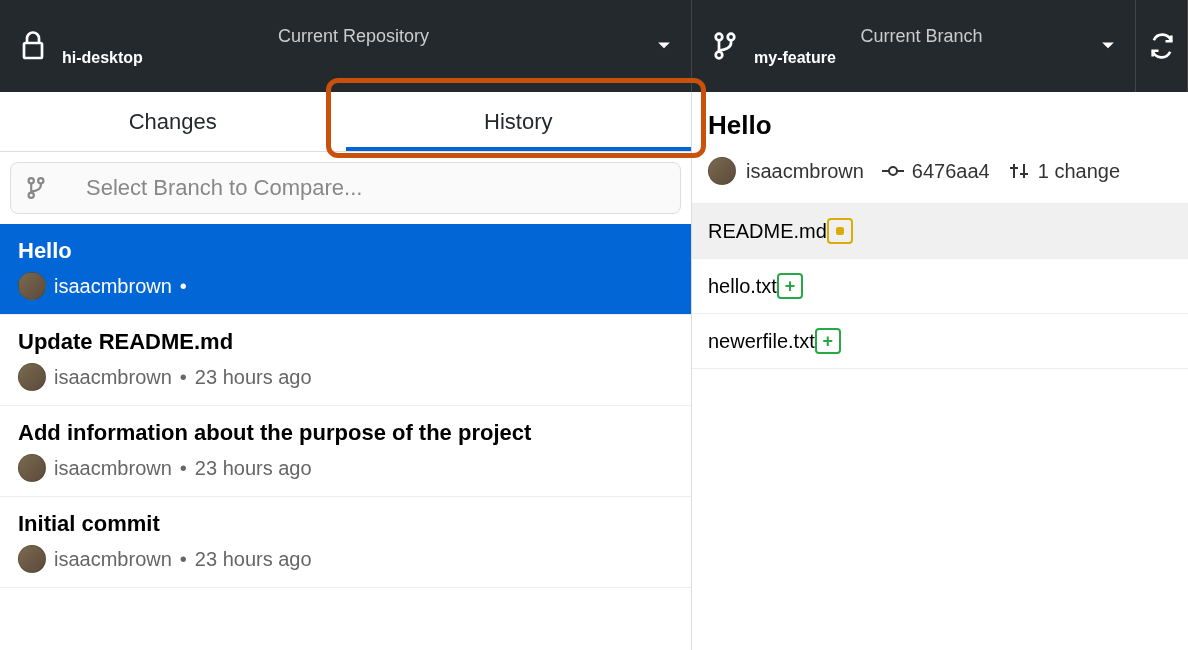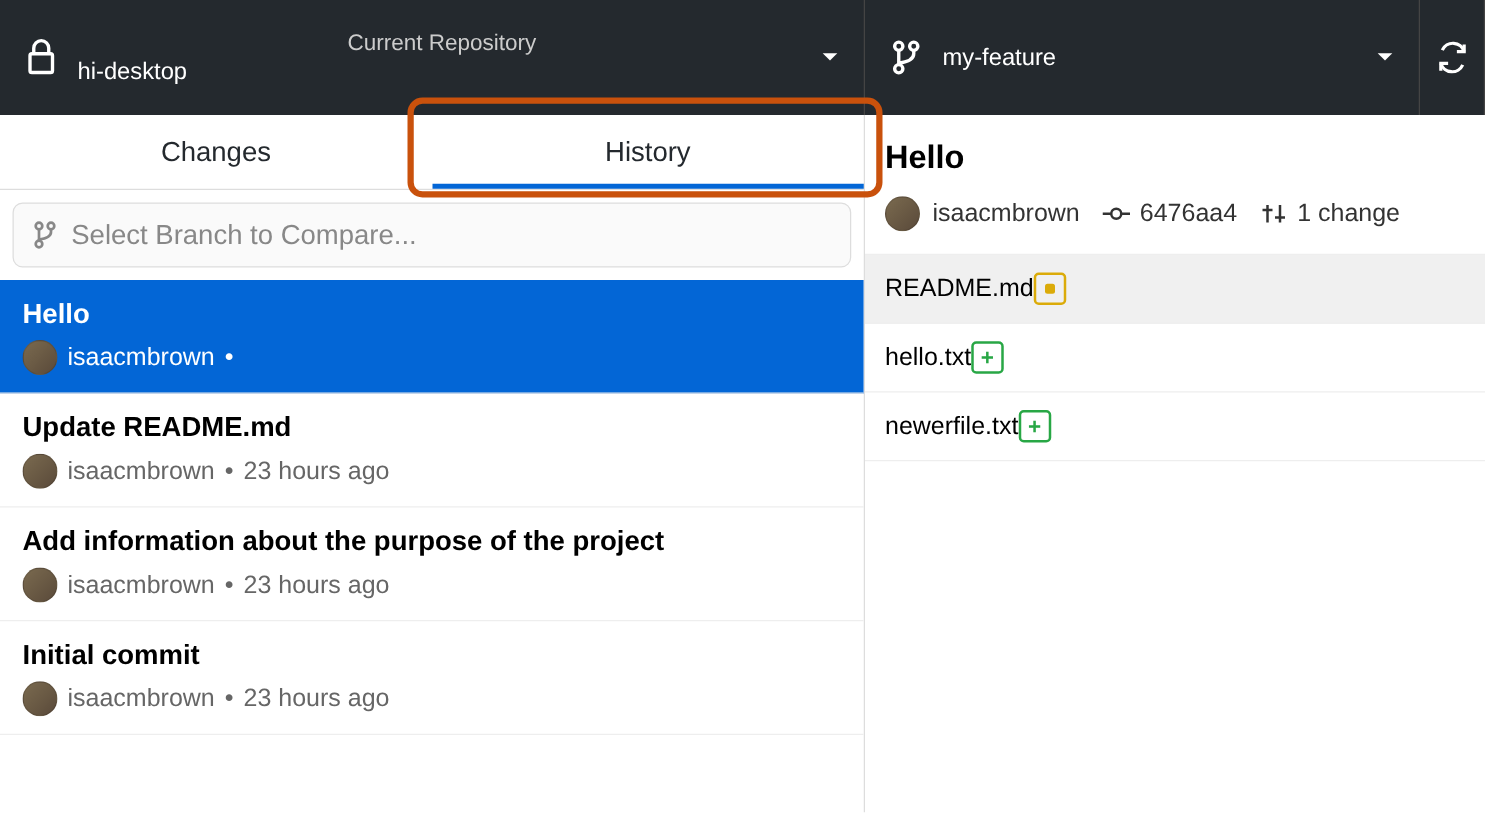--- a/index.html
+++ b/index.html
@@ -25,21 +25,21 @@
       border-right: 1px solid #444;
       position: relative;
       cursor: pointer;
     }
     .header-repo { width: 692px; }
     .header-branch { width: 444px; }
     .header-sync { width: 52px; justify-content: center; }
     .header-icon { margin-right: 16px; flex-shrink: 0; }
     .header-text { flex: 1; }
     .header-label { font-size: 18px; color: #ccc; font-weight: 400; text-align: center; }
-    .header-value { font-size: 19px; font-weight: 400; color: #fff; margin-top: 2px; }
+    .header-value { font-size: 16px; font-weight: 700; color: #fff; margin-top: 2px; }
     .header-caret { margin-left: 12px; }
     
     
     .main { display: flex; height: calc(100% - 92px); }
     .left-panel { width: 692px; border-right: 1px solid #ddd; display: flex; flex-direction: column; }
     .right-panel { flex: 1; display: flex; flex-direction: column; }
     
     
     .tabs { display: flex; height: 60px; border-bottom: 1px solid #ddd; position: relative; }
     .tab {
@@ -80,20 +80,21 @@
     .branch-compare {
       display: flex;
       align-items: center;
       border: 1px solid #ddd;
       border-radius: 8px;
       padding: 12px 14px;
       font-size: 22px;
       color: #888;
       cursor: pointer;
       background: #fafafa;
+      gap: 29px;
     }
     .branch-compare svg { margin-right: 10px; }
     
     
     .commit-list { flex: 1; overflow-y: auto; }
     .commit-item {
       padding: 14px 18px;
       border-bottom: 1px solid #eee;
       cursor: pointer;
     }
@@ -172,20 +173,21 @@
   <div class="header-section header-branch">
     <span class="header-icon">
       <svg width="26" height="30" viewBox="0 0 16 20" fill="none" stroke="#fff" stroke-width="1.8">
         <circle cx="4" cy="4" r="2.2"></circle>
         <circle cx="4" cy="16" r="2.2"></circle>
         <circle cx="12" cy="4" r="2.2"></circle>
         <path d="M4 6 V14 M12 6 V8 Q12 12 4 13"></path>
       </svg>
     </span>
     <div class="header-text">
+      <div class="header-label">Current Branch</div>
       <div class="header-value">my-feature</div>
     </div>
     <span class="header-caret">
       <svg width="14" height="10" viewBox="0 0 12 8">
           <path d="M1 1 L6 6 L11 1" fill="#fff"></path>
         </svg>
     </span>
   </div>
 
   <div class="header-section header-sync">

